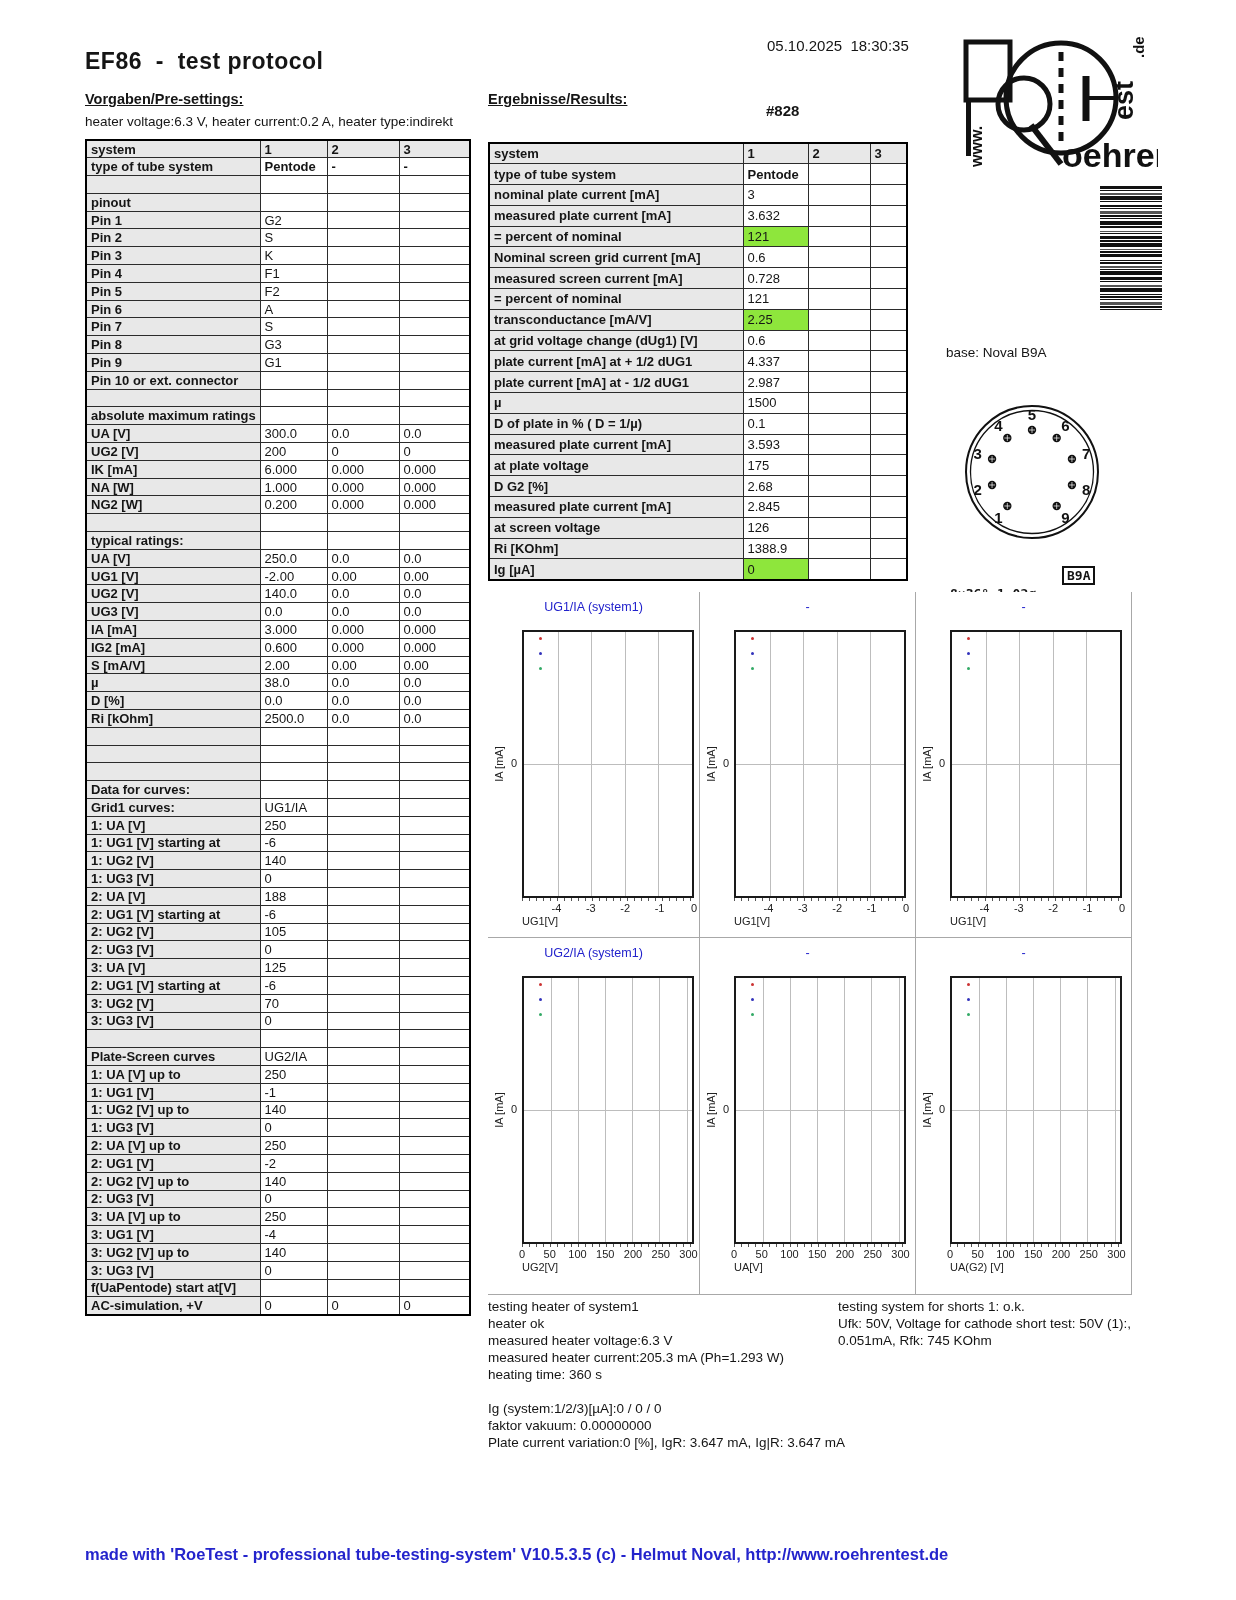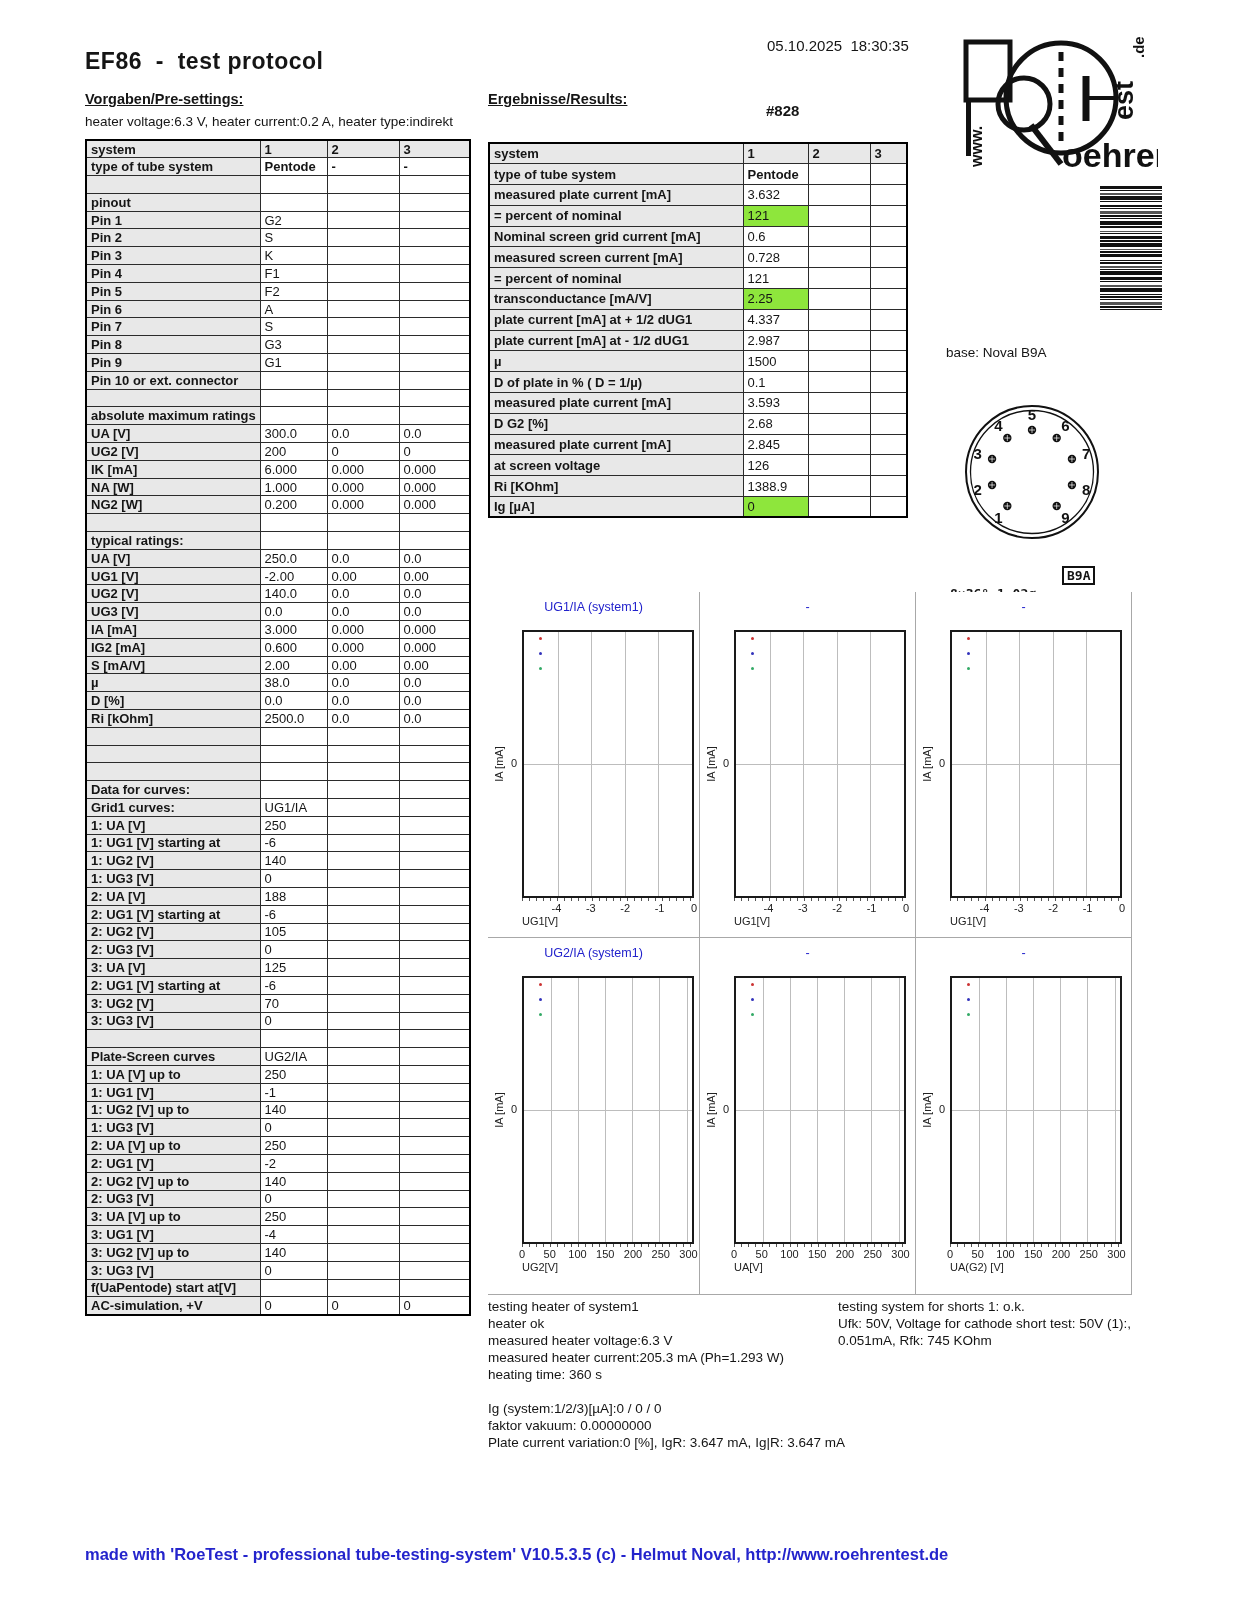--- a/index.html
+++ b/index.html
@@ -568,20 +568,26 @@
           <td class="val hdrv">2</td>
           <td class="val hdrv">3</td>
         </tr>
         <tr>
           <td class="lbl">type of tube system</td>
           <td class="val boldv">Pentode</td>
           <td class="val boldv"></td>
           <td class="val boldv"></td>
         </tr>
         <tr>
+          <td class="lbl">nominal plate current [mA]</td>
+          <td class="val">3</td>
+          <td class="val"></td>
+          <td class="val"></td>
+        </tr>
+        <tr>
           <td class="lbl">measured plate current [mA]</td>
           <td class="val">3.632</td>
           <td class="val"></td>
           <td class="val"></td>
         </tr>
         <tr>
           <td class="lbl">= percent of nominal</td>
           <td class="val green">121</td>
           <td class="val"></td>
           <td class="val"></td>
@@ -604,20 +610,26 @@
           <td class="val"></td>
           <td class="val"></td>
         </tr>
         <tr>
           <td class="lbl">transconductance [mA/V]</td>
           <td class="val green">2.25</td>
           <td class="val"></td>
           <td class="val"></td>
         </tr>
         <tr>
+          <td class="lbl">at grid voltage change (dUg1) [V]</td>
+          <td class="val">0.6</td>
+          <td class="val"></td>
+          <td class="val"></td>
+        </tr>
+        <tr>
           <td class="lbl">plate current [mA] at + 1/2 dUG1</td>
           <td class="val">4.337</td>
           <td class="val"></td>
           <td class="val"></td>
         </tr>
         <tr>
           <td class="lbl">plate current [mA] at - 1/2 dUG1</td>
           <td class="val">2.987</td>
           <td class="val"></td>
           <td class="val"></td>
@@ -630,20 +642,26 @@
         </tr>
         <tr>
           <td class="lbl">D of plate in % ( D = 1/µ)</td>
           <td class="val">0.1</td>
           <td class="val"></td>
           <td class="val"></td>
         </tr>
         <tr>
           <td class="lbl">measured plate current [mA]</td>
           <td class="val">3.593</td>
+          <td class="val"></td>
+          <td class="val"></td>
+        </tr>
+        <tr>
+          <td class="lbl">at plate voltage</td>
+          <td class="val">175</td>
           <td class="val"></td>
           <td class="val"></td>
         </tr>
         <tr>
           <td class="lbl">D G2 [%]</td>
           <td class="val">2.68</td>
           <td class="val"></td>
           <td class="val"></td>
         </tr>
         <tr>

